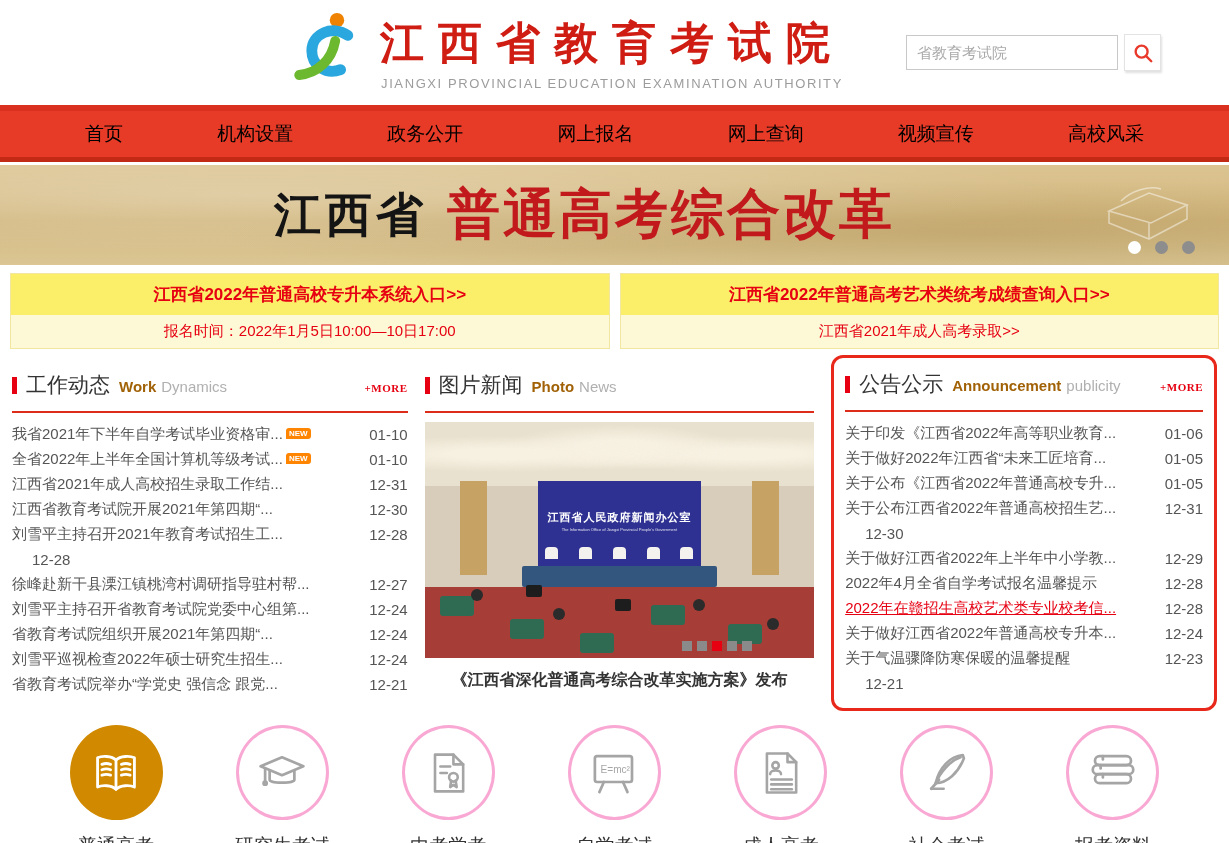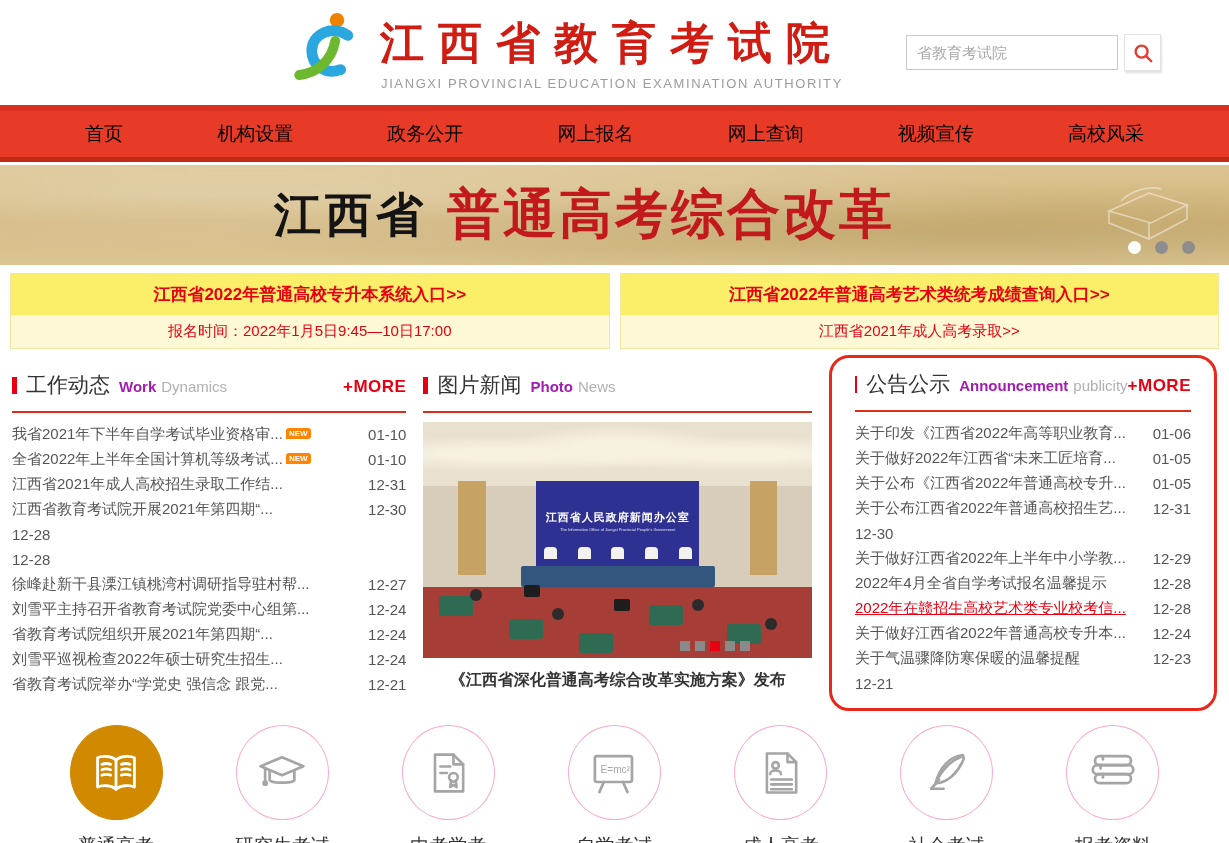--- a/index.html
+++ b/index.html
@@ -52,32 +52,32 @@
   .banner-dot.active { background: #ffffff; }
   
   .notices { display: flex; gap: 10px; margin: 8px 10px 0; }
   .notice { flex: 1; text-align: center; border: 1px solid #f1e6a2; cursor: pointer; }
   .notice-title { background: #fbee68; color: #e60012; font-weight: bold; font-size: 17px; padding: 9px 0; }
   .notice-sub { background: #fdf9d6; color: #e60012; font-size: 15px; padding: 7px 0; }
   
   .columns { display: flex; margin: 10px 12px 0; gap: 17px; align-items: flex-start; }
   .col-work { width: 398px; }
   .col-photo { width: 392px; }
-  .col-ann-wrap { width: 388px; border: 3px solid #e8281b; border-radius: 20px; padding: 0 23px 12px; margin-top: -4px; }
+  .col-ann-wrap { width: 388px; border: 3px solid #e8281b; border-radius: 12px; padding: 0 11px 12px; margin-top: -4px; }
   .section-head { display: flex; align-items: baseline; border-bottom: 2px solid #dd2d1a; padding: 12px 0 12px; }
   .head-bar { width: 5px; height: 17px; background: #e60012; margin-right: 9px; align-self: center; }
   .head-cn { font-size: 21px; color: #333; white-space: nowrap; }
-  .head-en-b { color: #a21caf; font-weight: bold; font-size: 15px; margin-left: 9px; white-space: nowrap; }
+  .head-en-b { color: #a16207; font-weight: bold; font-size: 15px; margin-left: 9px; white-space: nowrap; }
   .head-en-l { color: #b0b0b0; font-size: 15px; margin-left: 5px; white-space: nowrap; }
-  .more { margin-left: auto; color: #e60012; font-size: 17px; font-weight: bold; letter-spacing: .5px; cursor: pointer; }
+  .more { margin-left: auto; color: #e60012; font-size: 11px; font-weight: bold; letter-spacing: .5px; cursor: pointer; font-family: Liberation Serif, serif; }
   .news-list { padding-top: 9px; }
   .news-row { display: flex; align-items: center; height: 25px; cursor: pointer; }
   .news-title { flex: 1; font-size: 15px; color: #555; white-space: nowrap; overflow: hidden; }
   .news-title.hl { color: #e60012; text-decoration: underline; }
-  .news-date { font-size: 15px; color: #555; margin-left: 0; white-space: nowrap; }
+  .news-date { font-size: 15px; color: #555; margin-left: 20px; white-space: nowrap; }
   .new-badge {
     display: inline-block; background: #ff8400; color: #fff; font-size: 8px; font-weight: bold;
     line-height: 11px; padding: 0 3px; border-radius: 3px 3px 3px 0; margin-left: 3px; vertical-align: 3px;
   }
   
   .photo { margin-top: 9px; width: 100%; height: 236px; position: relative; overflow: hidden; background: #d8cdbb; cursor: pointer; }
   .ph-ceiling { position: absolute; inset: 0 0 auto 0; height: 27%;
     background: radial-gradient(ellipse at 20% 50%, #f7f1e2 12%, transparent 40%),
                 radial-gradient(ellipse at 50% 40%, #f7f1e2 14%, transparent 42%),
                 radial-gradient(ellipse at 82% 50%, #f7f1e2 12%, transparent 40%), #e9e1cf; }
@@ -95,21 +95,21 @@
   .ph-head { position: absolute; width: 12px; height: 12px; border-radius: 50%; background: #2b2b2b; }
   .ph-cam { position: absolute; width: 16px; height: 12px; background: #1d1d1d; border-radius: 2px; }
   .ph-squares { position: absolute; right: 16%; bottom: 7px; display: flex; gap: 5px; }
   .ph-sq { width: 10px; height: 10px; background: #8a8a8a; cursor: pointer; }
   .ph-sq.active { background: #e60012; }
   .photo-caption { text-align: center; font-size: 16px; font-weight: bold; color: #333; margin-top: 12px; cursor: pointer; }
   
   .quick-links { display: flex; justify-content: space-between; padding: 14px 52px 0; }
   .ql-item { width: 128px; text-align: center; cursor: pointer; }
   .ql-circle {
-    width: 93px; height: 95px; border-radius: 50%; border: 1px solid #f9a8d4; background: #fff;
+    width: 93px; height: 95px; border-radius: 50%; border: 3px solid #f9a8d4; background: #fff;
     margin: 0 auto; display: flex; align-items: center; justify-content: center;
   }
   .ql-item.active .ql-circle { background: #d18a00; border-color: #d18a00; }
   .ql-label { margin-top: 13px; font-size: 19px; color: #333; white-space: nowrap; }
   .ic { stroke: #a5a5a5; stroke-width: 2.4; fill: none; stroke-linecap: round; stroke-linejoin: round; }
   .ic-w { stroke: #ffffff; stroke-width: 2.6; fill: none; stroke-linecap: round; stroke-linejoin: round; }
 </style>
 </head>
 <body>
 
@@ -162,21 +162,21 @@
   <div class="banner-dots">
       <span class="banner-dot active"></span>
       <span class="banner-dot"></span>
       <span class="banner-dot"></span>
     </div>
 </div>
 
 <div class="notices">
   <div class="notice">
     <div class="notice-title">江西省2022年普通高校专升本系统入口&gt;&gt;</div>
-    <div class="notice-sub">报名时间：2022年1月5日9:45—10日17:00</div>
+    <div class="notice-sub">报名时间：2022年1月5日10:00—10日17:00</div>
   </div>
   <div class="notice">
     <div class="notice-title">江西省2022年普通高考艺术类统考成绩查询入口&gt;&gt;</div>
     <div class="notice-sub">江西省2021年成人高考录取&gt;&gt;</div>
   </div>
 </div>
 
 <div class="columns">
 
   <section class="col-work">
@@ -202,20 +202,21 @@
     <span class="news-title">江西省2021年成人高校招生录取工作结...</span>
     <span class="news-date">12-31</span>
   </div>
 
   <div class="news-row">
     <span class="news-title">江西省教育考试院开展2021年第四期“...</span>
     <span class="news-date">12-30</span>
   </div>
 
   <div class="news-row">
+    <span class="news-title">刘雪平主持召开2021年教育考试招生工...</span>
     <span class="news-date">12-28</span>
   </div>
 
   <div class="news-row">
     <span class="news-date">12-28</span>
   </div>
 
   <div class="news-row">
     <span class="news-title">徐峰赴新干县溧江镇桃湾村调研指导驻村帮...</span>
     <span class="news-date">12-27</span>

